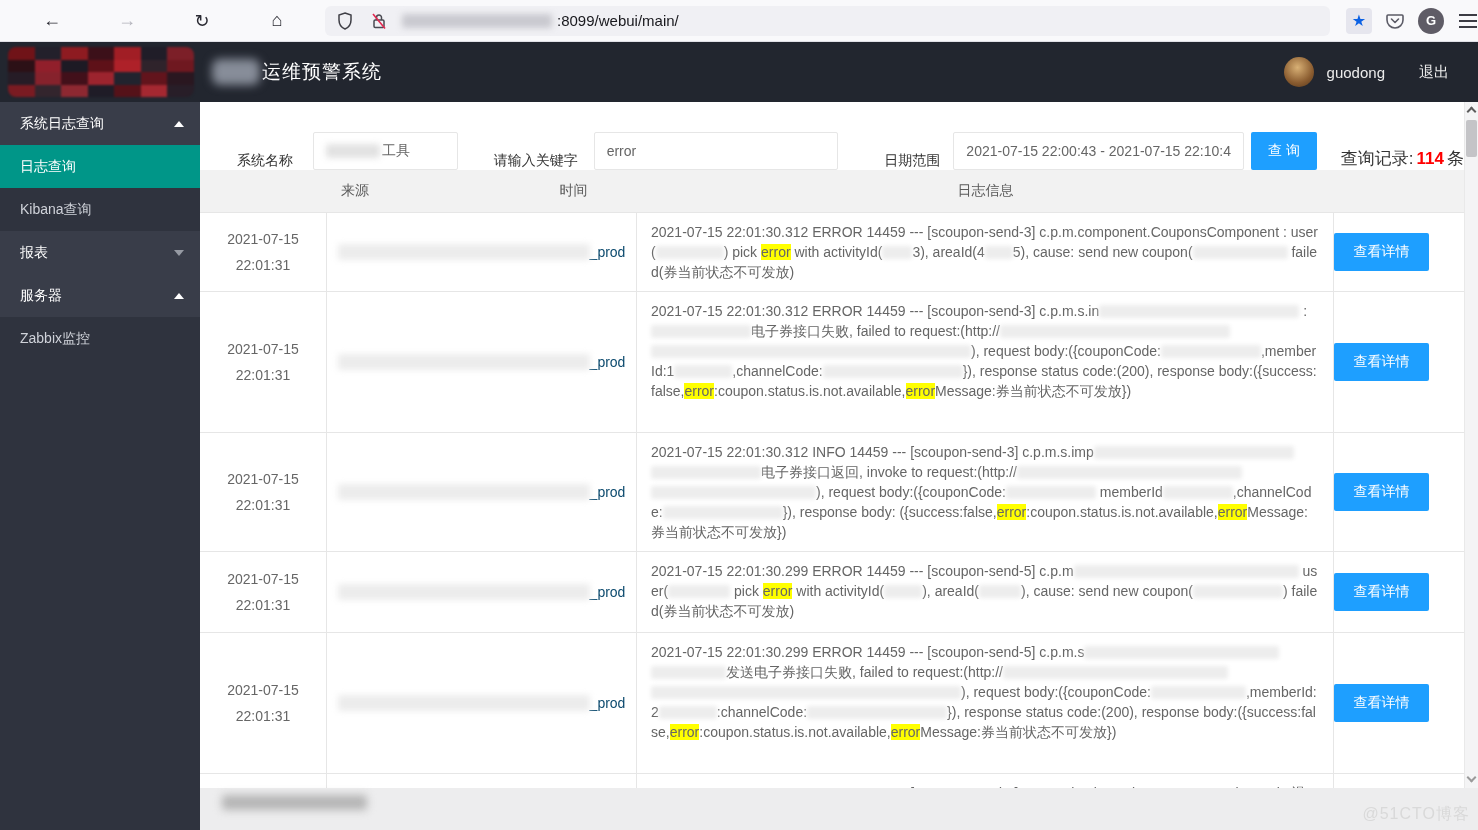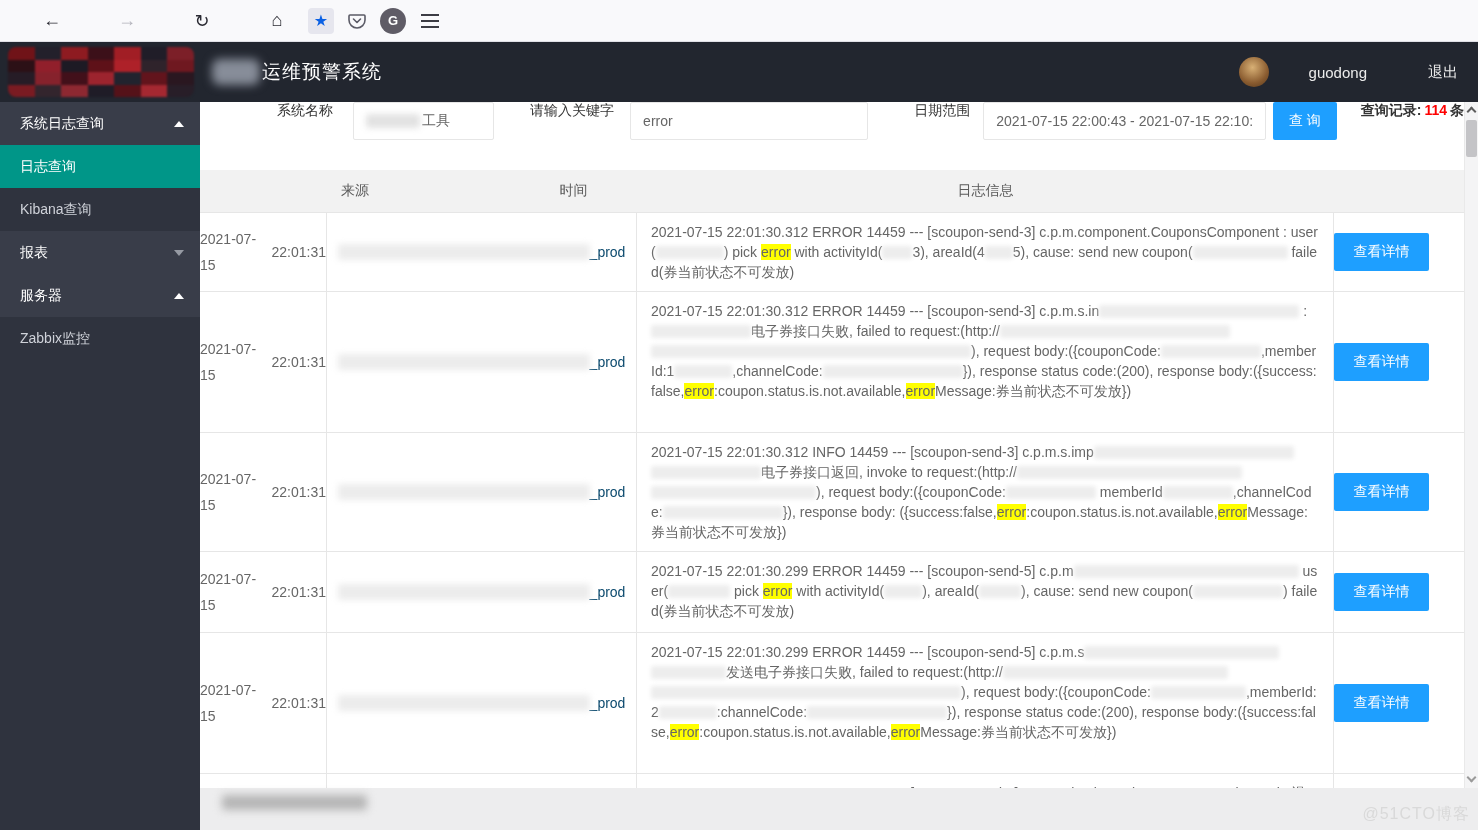--- a/index.html
+++ b/index.html
@@ -36,64 +36,64 @@
   .burger i::after{top:6px;}
 
   
   .appbar{position:absolute;top:42px;left:0;width:100%;height:60px;background:#22262f;
     display:flex;align-items:center;}
   .logo{width:186px;height:50px;margin-left:8px;border-radius:8px;overflow:hidden;
     display:grid;grid-template-columns:repeat(7,1fr);grid-template-rows:repeat(4,1fr);filter:blur(1px);}
   .logo i{display:block;}
   .titleblur{width:48px;height:26px;background:#878d99;filter:blur(5px);border-radius:8px;margin-left:18px;}
   .title{color:#fff;font-size:19px;margin-left:2px;letter-spacing:1px;}
-  .hdr-right{margin-left:auto;margin-right:20px;display:flex;align-items:center;gap:27px;}
+  .hdr-right{margin-left:auto;margin-right:29px;display:flex;align-items:center;}
   .avatar{width:30px;height:30px;border-radius:50%;
     background:radial-gradient(circle at 45% 35%,#d8b075,#8a5c30 60%,#54361b);}
   .uname{color:#ececec;font-size:15px;margin-left:13px;}
   .logout{color:#ececec;font-size:15px;margin-left:34px;cursor:pointer;}
 
   
   .sidebar{position:absolute;top:102px;left:0;width:200px;height:728px;background:#2F333E;}
   .s-item{position:relative;height:43px;line-height:43px;padding-left:20px;font-size:14px;cursor:pointer;}
   .s-item.parent{background:#393D49;color:#fff;}
   .s-item.child{background:#2F333E;color:#cfd2d9;}
   .s-item.active{background:var(--accent);color:#ffffff;}
   .tri{position:absolute;right:16px;top:50%;margin-top:-3px;width:0;height:0;
     border-left:5px solid transparent;border-right:5px solid transparent;}
   .tri.up{border-bottom:6px solid #ffffff;}
   .tri.down{border-top:6px solid #969aa3;}
 
   
   .main{position:absolute;top:102px;left:200px;width:1264px;height:728px;background:#fff;overflow:hidden;}
-  .filters{height:68px;display:flex;align-items:flex-start;padding-left:40px;}
+  .filters{height:68px;display:flex;align-items:flex-end;}
   .flabel{font-size:14px;color:#333;white-space:nowrap;}
   .l1{margin-left:37px;}
   .l2{margin-left:36px;}
   .l3{margin-left:46px;}
   .finput{height:38px;border:1px solid #e6e6e6;border-radius:2px;background:#fff;box-sizing:border-box;
     display:flex;align-items:center;padding:0 12px;font-size:14px;color:#666;}
   .sys{width:147px;margin-left:20px;cursor:pointer;}
   .sysblur{width:54px;height:14px;background:#e2e2e2;filter:blur(3px);margin-right:2px;}
   input.f-in{height:38px;border:1px solid #e6e6e6;border-radius:2px;box-sizing:border-box;
     padding:0 12px;font-size:14px;color:#666;font-family:inherit;background:#fff;outline:none;}
   .kw{width:249px;margin-left:16px;}
   .date{width:296px;margin-left:13px;font-size:13px;padding:0 9px;}
   .searchbtn{width:67px;height:38px;margin-left:7px;background:var(--blue);color:#fff;border:none;
     border-radius:2px;font-size:14px;cursor:pointer;font-family:inherit;}
-  .result{margin-left:24px;font-size:14px;color:#333;white-space:nowrap;font-weight:bold;}
+  .result{margin-left:24px;font-size:17px;color:#333;white-space:nowrap;}
   .result b{color:var(--red);margin:0 3px;}
 
   .thead{display:flex;height:42px;background:#f2f2f2;border-bottom:1px solid #e6e6e6;}
   .th{display:flex;align-items:center;justify-content:center;font-size:14px;color:#5a5a5a;box-sizing:border-box;}
   .w-time{width:127px;} .w-src{width:310px;} .w-msg{width:697px;} .w-act{width:130px;}
 
   .trow{display:flex;border-bottom:1px solid #e6e6e6;overflow:hidden;}
   .td{box-sizing:border-box;}
-  .t-time{display:flex;flex-direction:row;align-items:center;justify-content:center;
+  .t-time{display:flex;flex-direction:column;align-items:center;justify-content:center;
     font-size:14px;color:#666;line-height:26px;border-right:1px solid #e6e6e6;}
   .t-src{display:flex;align-items:center;justify-content:center;font-size:14px;color:#0c4a6e;
     border-right:1px solid #e6e6e6;}
   .srcblur{width:252px;height:16px;background:#ececec;filter:blur(3px);}
   .t-msg{padding:9px 14px;font-size:14px;color:#666;line-height:20px;border-right:1px solid #e6e6e6;
     overflow:hidden;word-break:break-all;text-align:left;}
   .t-act{display:flex;align-items:center;justify-content:flex-start;}
   .viewbtn{width:95px;height:38px;background:var(--blue);color:#fff;border:none;border-radius:2px;
     font-size:14px;cursor:pointer;font-family:inherit;}
   .hl{background:var(--hl);}
@@ -118,20 +118,36 @@
 </head>
 <body>
 
 <div class="screen">
 
   <div class="chrome">
     <span class="nav-ic first">←</span>
     <span class="nav-ic dis">→</span>
     <span class="nav-ic">↻</span>
     <span class="nav-ic">⌂</span>
+    <div class="urlbar">
+      <span style="display:flex;">
+        <svg width="16" height="18" viewBox="0 0 16 18">
+            <path d="M8 1 L14 3 V8 C14 12.5 11.5 15.5 8 17 C4.5 15.5 2 12.5 2 8 V3 Z" fill="none" stroke="#3f3f46" stroke-width="1.5"></path>
+          </svg>
+      </span>
+      <span class="ic-lock" style="display:flex;">
+        <svg width="16" height="18" viewBox="0 0 16 18">
+            <rect x="3" y="8" width="10" height="7.5" rx="1.2" fill="none" stroke="#4a4a52" stroke-width="1.5"></rect>
+            <path d="M5.5 8 V5.5 a2.5 2.5 0 0 1 5 0 V8" fill="none" stroke="#4a4a52" stroke-width="1.5"></path>
+            <line x1="2" y1="2" x2="14" y2="16.5" stroke="#e22850" stroke-width="1.6"></line>
+          </svg>
+      </span>
+      <span class="blur urlblur"></span>
+      <span class="urltext">:8099/webui/main/</span>
+    </div>
     <span class="star">★</span>
     <span class="pocket">
       <svg width="18" height="16" viewBox="0 0 18 16">
           <path d="M2 2 h14 a1 1 0 0 1 1 1 v4 a8 8 0 0 1 -16 0 v-4 a1 1 0 0 1 1 -1 z" fill="none" stroke="#5b5b66" stroke-width="1.6"></path>
           <polyline points="5.5,6 9,9.5 12.5,6" fill="none" stroke="#5b5b66" stroke-width="1.6" stroke-linecap="round" stroke-linejoin="round"></polyline>
         </svg>
     </span>
     <span class="prof">G</span>
     <span class="burger">
         <i></i>

